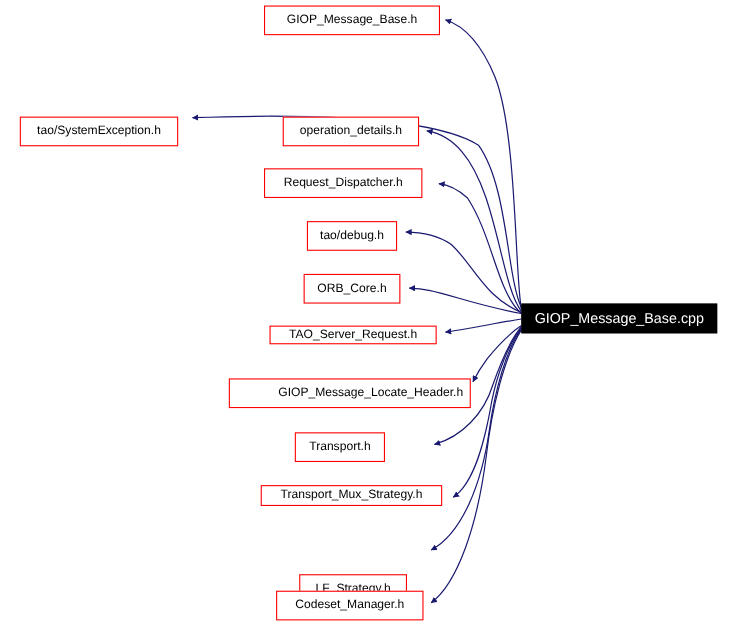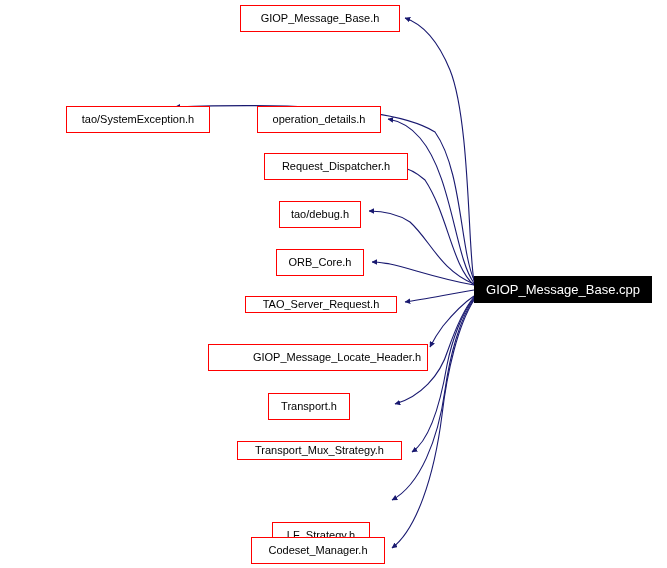--- a/index.html
+++ b/index.html
@@ -76,27 +76,27 @@
       </g>
   </svg>
 
   <div class="node node-root" style="left: 474px; top: 276px; width: 178px; height: 27px;">
     <span class="node-label">GIOP_Message_Base.cpp</span>
   </div>
 
   <div class="node node-dep" style="left: 240px; top: 5px; width: 160px; height: 27px;">
     <span class="node-label">GIOP_Message_Base.h</span>
   </div>
-  <div class="node node-dep" style="left: 18px; top: 106px; width: 144px; height: 27px; margin-left: 48px;">
+  <div class="node node-dep" style="left: 18px; top: 106px; width: 144px; height: 27px;">
     <span class="node-label">tao/SystemException.h</span>
   </div>
   <div class="node node-dep" style="left: 257px; top: 106px; width: 124px; height: 27px;">
     <span class="node-label">operation_details.h</span>
   </div>
-  <div class="node node-dep" style="left: 264px; top: 153px; width: 144px; height: 27px;">
+  <div class="node node-dep" style="left: 240px; top: 153px; width: 144px; height: 27px;">
     <span class="node-label">Request_Dispatcher.h</span>
   </div>
   <div class="node node-dep" style="left: 279px; top: 201px; width: 82px; height: 27px;">
     <span class="node-label">tao/debug.h</span>
   </div>
   <div class="node node-dep" style="left: 276px; top: 249px; width: 88px; height: 27px;">
     <span class="node-label">ORB_Core.h</span>
   </div>
   <div class="node node-dep" style="left: 245px; top: 296px; width: 152px; height: 17px;">
     <span class="node-label">TAO_Server_Request.h</span>

